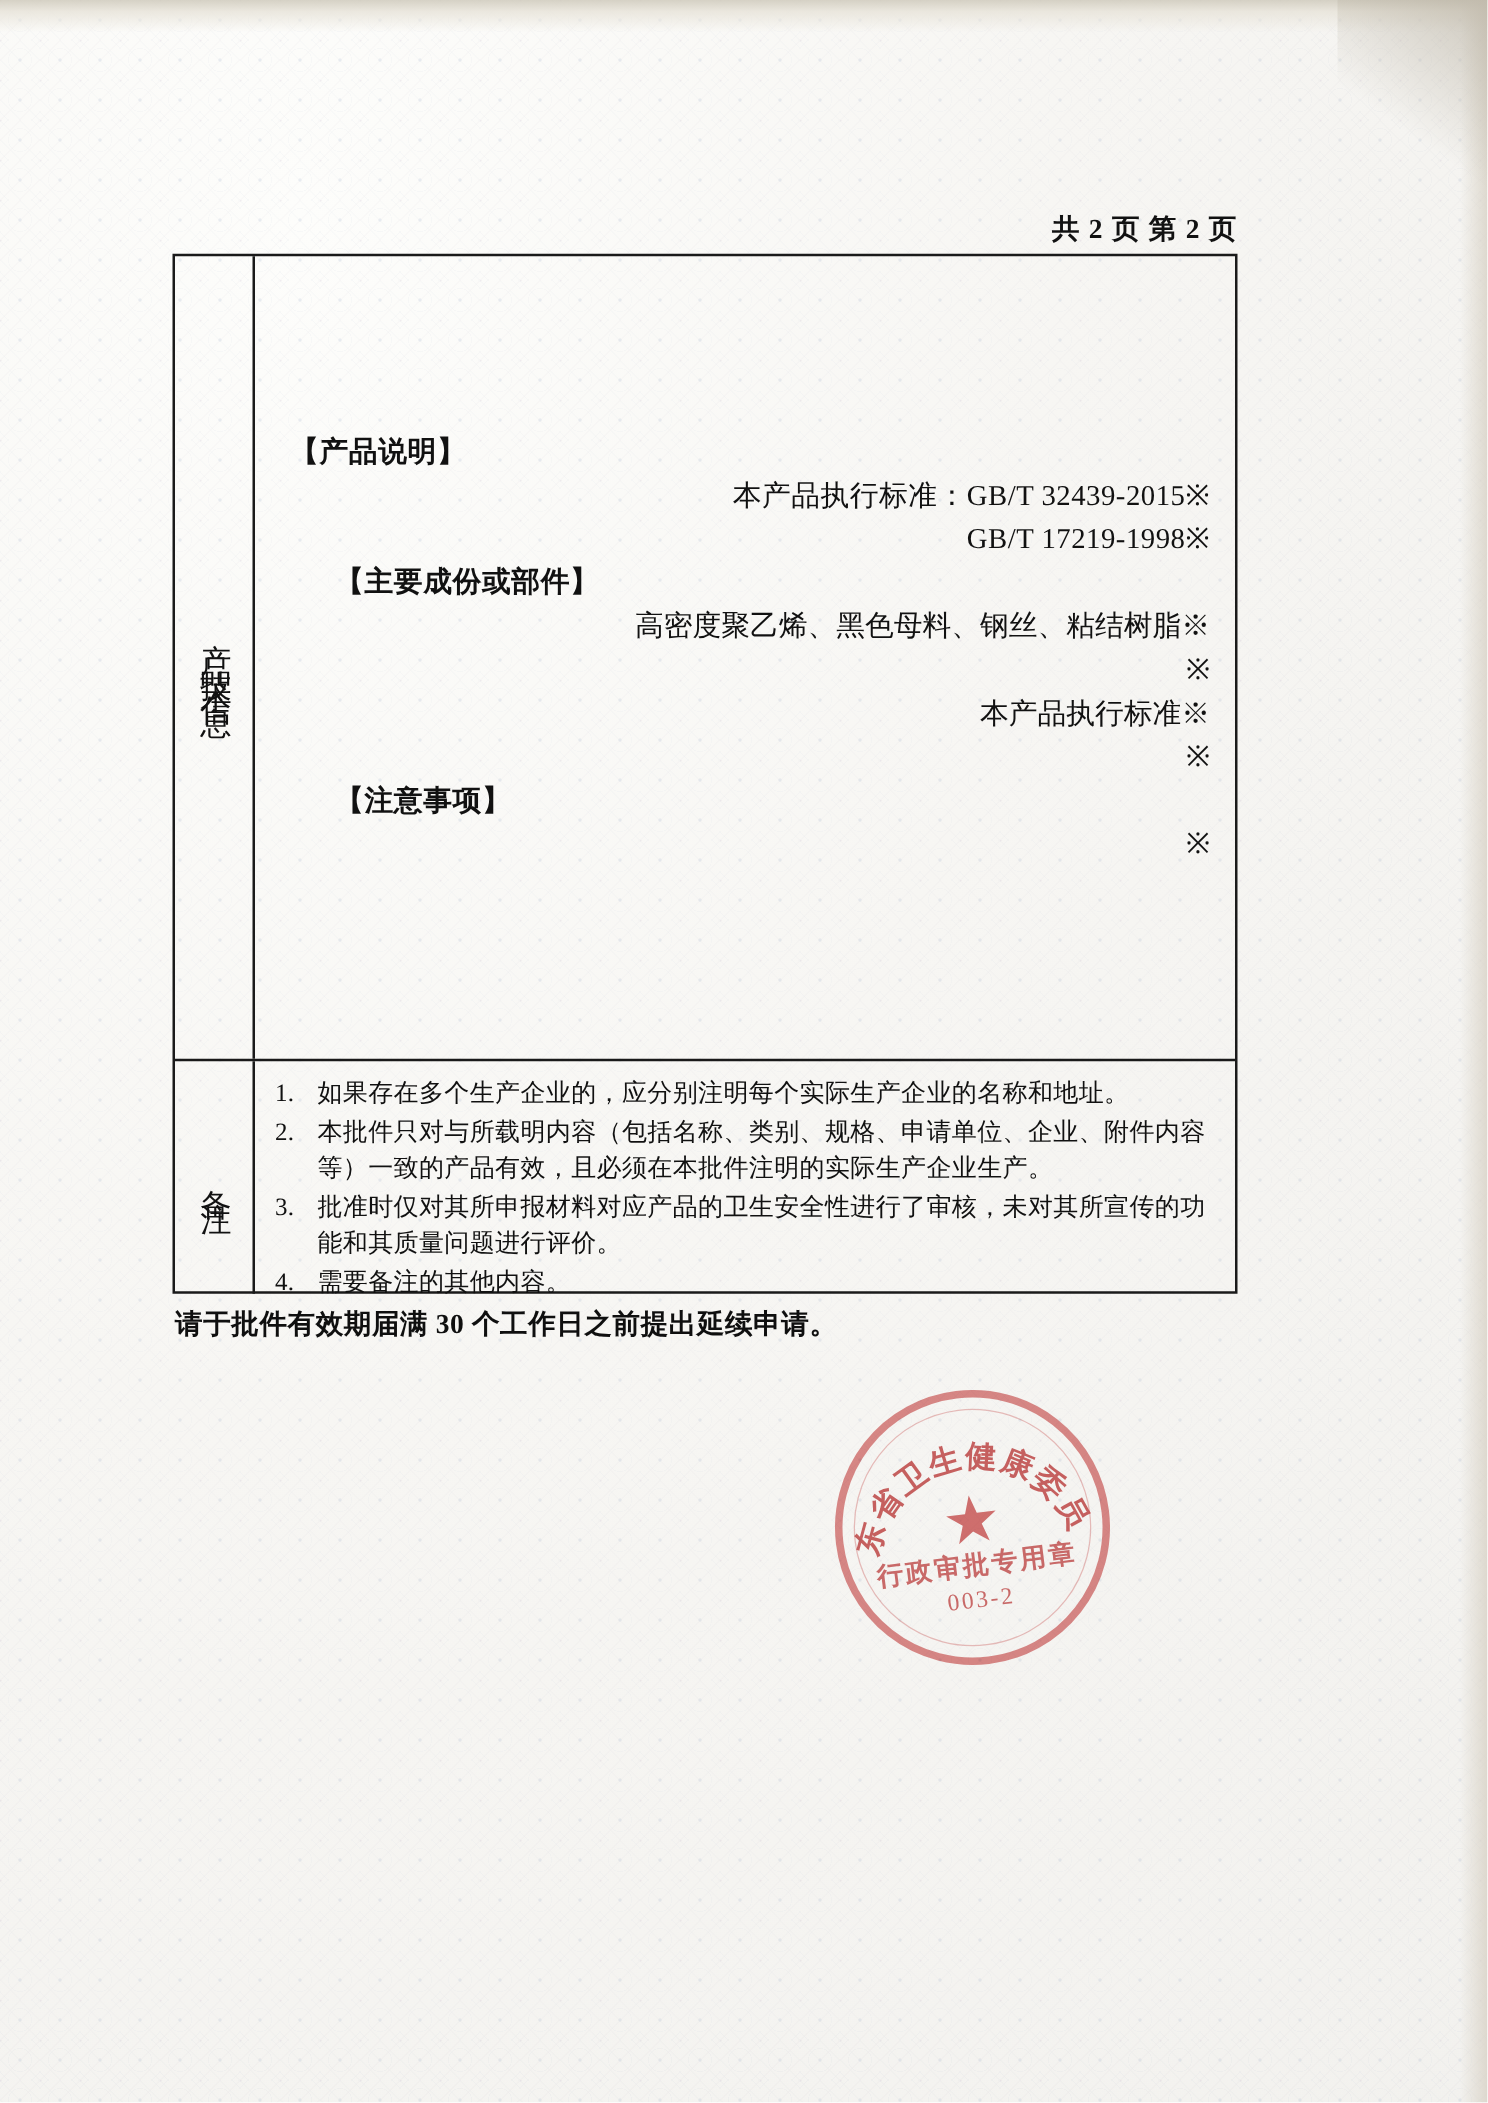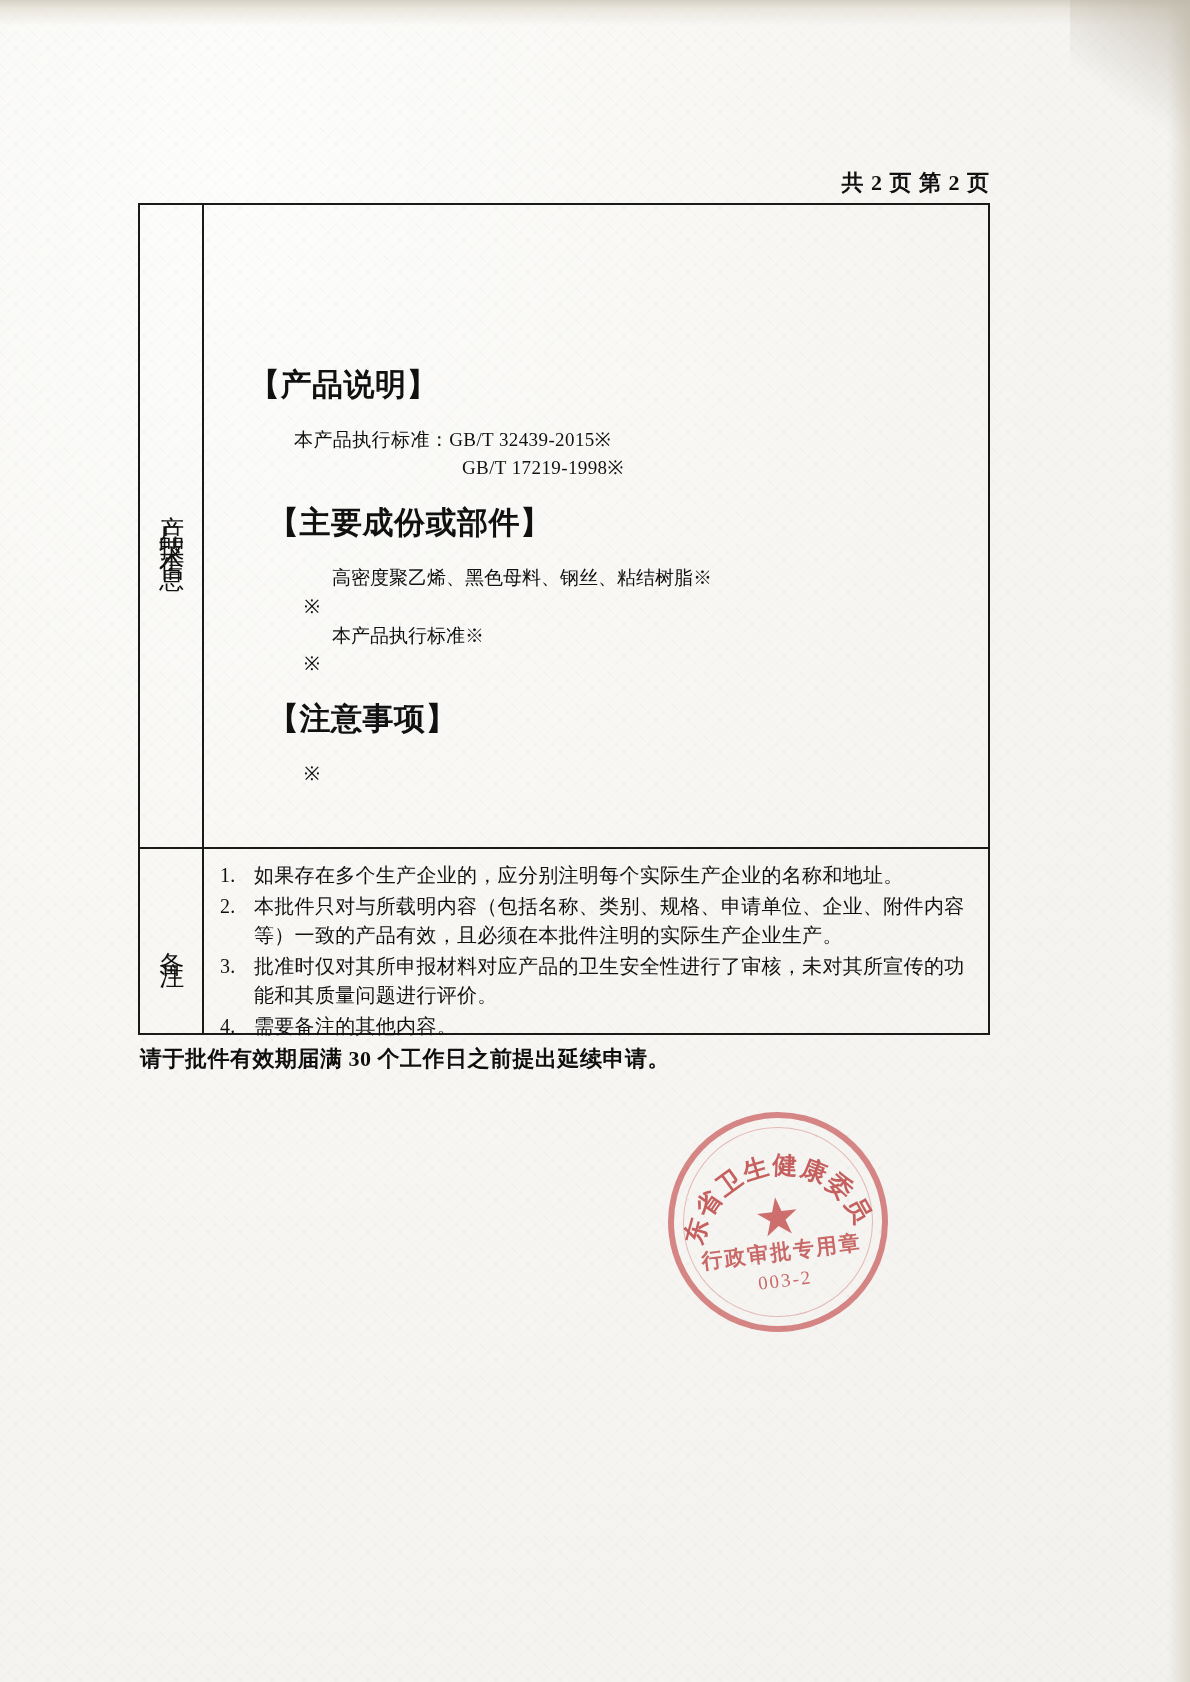--- a/index.html
+++ b/index.html
@@ -121,34 +121,35 @@
   }
 
   
   .tech-body {
     position: absolute;
     left: 28px;
     top: 140px;
     right: 20px;
   }
   .section-title {
-    font-size: 31px;
+    font-size: 23px;
     font-weight: bold;
     line-height: 1.5;
     letter-spacing: 0.5px;
-    margin: 17px;
+    margin: 0;
   }
   .section-title.indent {
     margin-left: 36px;
   }
   .tech-line {
-    font-size: 19px;
+    font-size: 23px;
     line-height: 1.52;
     margin: 0;
     white-space: pre;
+    text-align: right;
   }
   .tech-line.i1 { margin-left: 62px; }
   .tech-line.i2 { margin-left: 230px; }
   .tech-line.i3 { margin-left: 100px; }
   .tech-line.sym { margin-left: 72px; }
   .mono-std {
     font-family: "Liberation Serif", "DejaVu Serif", serif;
     letter-spacing: 0.4px;
   }
 

